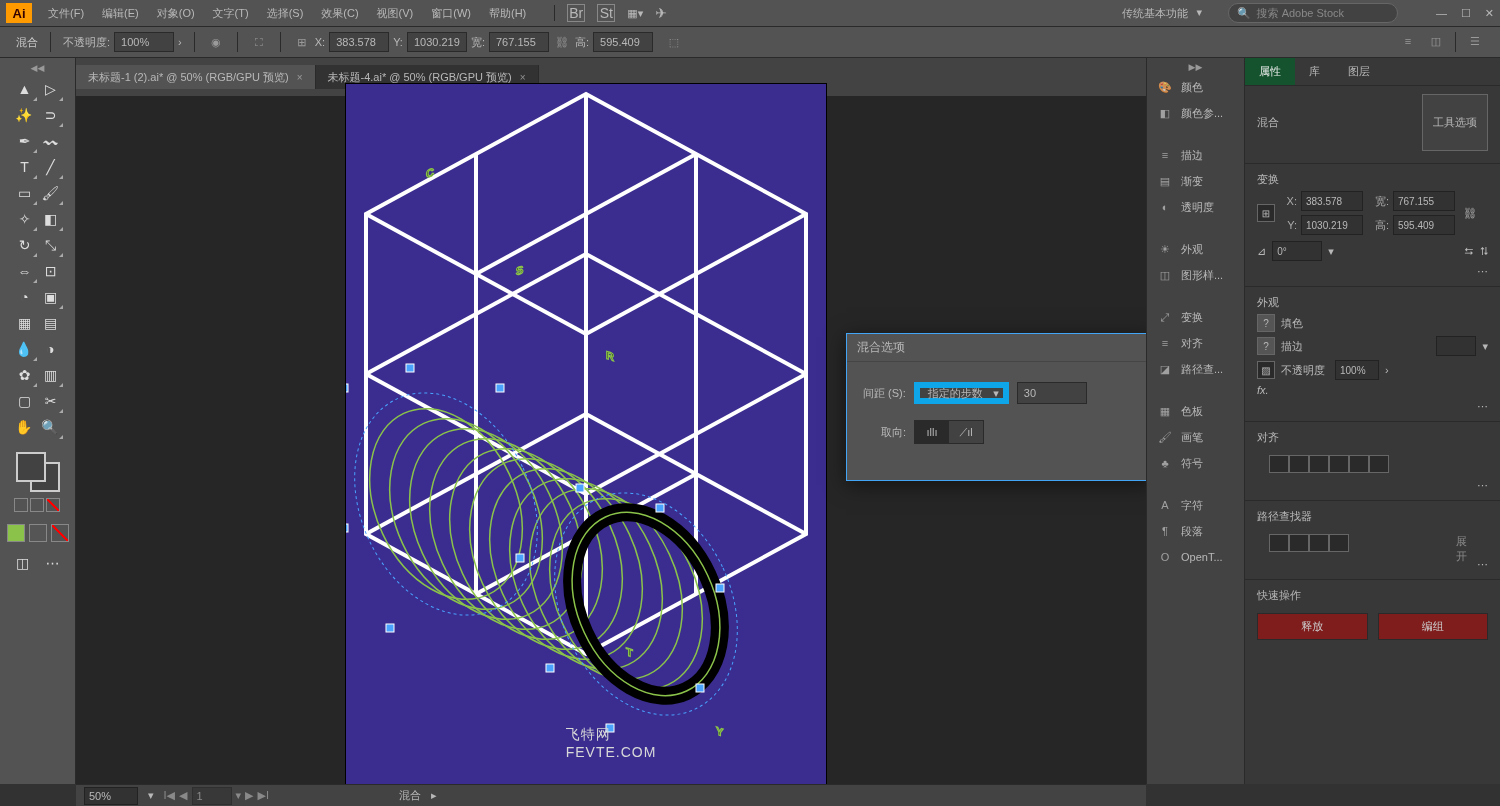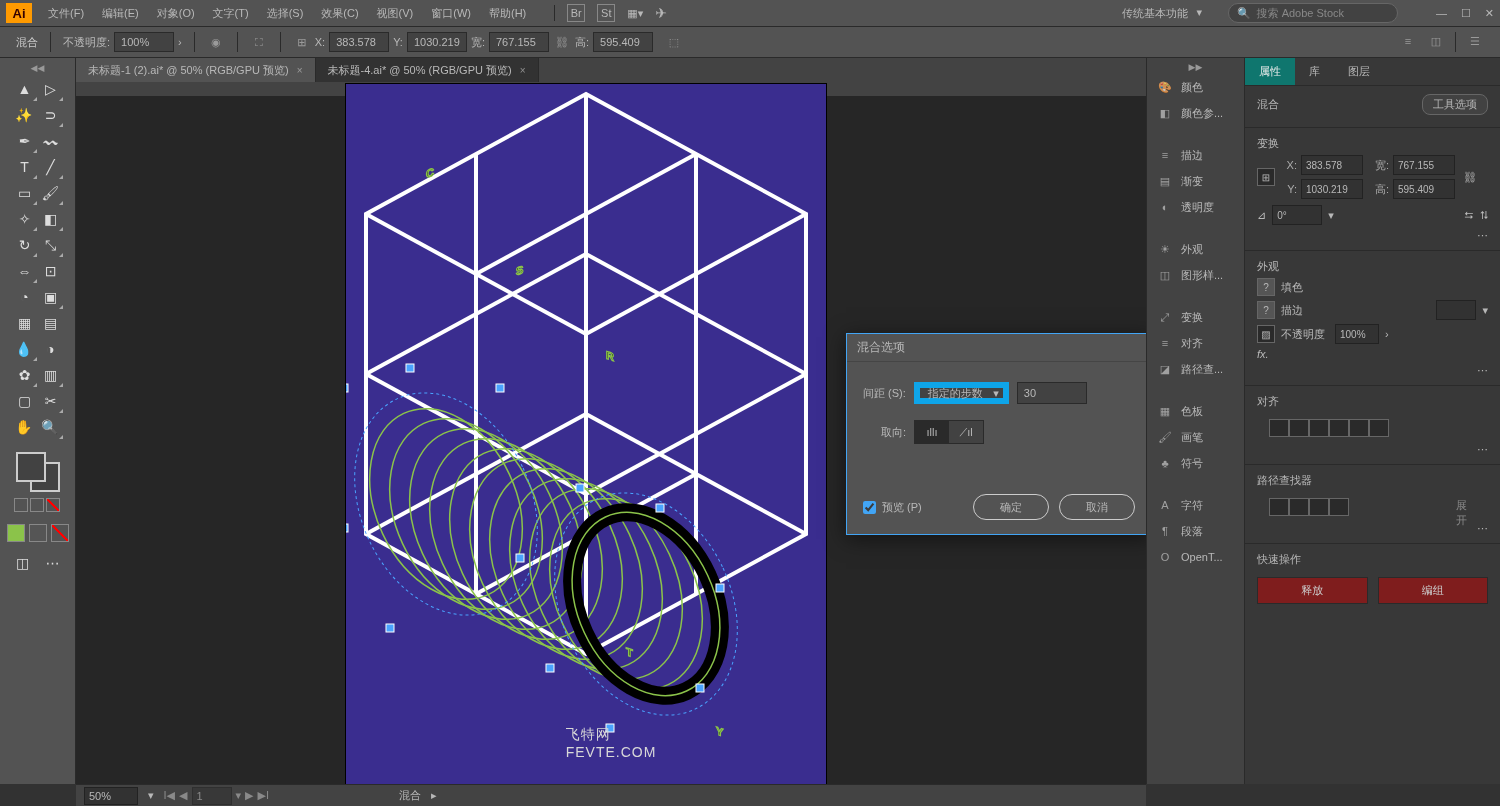--- a/index.html
+++ b/index.html
@@ -3,21 +3,21 @@
 <meta charset="utf-8">
 <style>
 *{margin:0;padding:0;box-sizing:border-box;font-family:"Microsoft YaHei",Arial,sans-serif;font-size:11px;color:#b8b8b8;user-select:none}
 body{background:#323232;width:1500px;height:806px;overflow:hidden;position:relative}
 .topbar{height:26px;background:#535353;display:flex;align-items:center;padding:0 6px}
 .ai-logo{width:26px;height:20px;background:#ff9a00;color:#330000;font-weight:bold;font-size:13px;display:flex;align-items:center;justify-content:center;margin-right:8px}
 .menu{display:flex;gap:2px}
 .menu span{padding:4px 8px;cursor:pointer}
 .topbar-right{margin-left:auto;display:flex;align-items:center;gap:24px}
 .topbar-icons{display:flex;gap:12px;margin-left:20px;align-items:center}
-.icon-box{width:18px;height:18px;border:1px solid #888;display:flex;align-items:center;justify-content:center;font-size:11px}
+.icon-box{width:18px;height:18px;border:1px solid #888;display:flex;align-items:center;justify-content:center;font-size:14px}
 .workspace-dd{padding:2px 16px 2px 8px;position:relative}
 .workspace-dd::after{content:'▾';position:absolute;right:2px}
 .search-box{width:170px;height:20px;background:#424242;border:1px solid #666;border-radius:10px;padding:0 8px;display:flex;align-items:center;gap:6px;color:#888}
 .win-btns{display:flex;gap:14px;margin-left:14px;font-size:13px}
 .controlbar{height:32px;background:#535353;border-top:1px solid #2a2a2a;border-bottom:1px solid #2a2a2a;display:flex;align-items:center;padding:0 16px;gap:12px}
 .cb-label{color:#ccc}
 .cb-input{background:#424242;border:1px solid #2a2a2a;height:20px;padding:0 6px;min-width:60px;display:inline-flex;align-items:center}
 .cb-sep{width:1px;height:20px;background:#2a2a2a}
 .cb-group{display:flex;align-items:center;gap:4px}
 .cb-icon{width:18px;height:18px;display:flex;align-items:center;justify-content:center;opacity:.7}
@@ -29,21 +29,21 @@
 .tool{width:26px;height:26px;display:flex;align-items:center;justify-content:center;font-size:14px;color:#ddd;position:relative}
 .tool.corner::after{content:'';position:absolute;right:1px;bottom:1px;border:2px solid transparent;border-right-color:#aaa;border-bottom-color:#aaa}
 .swatches{margin-top:10px;width:48px;height:54px;position:relative}
 .sw-fill{position:absolute;left:2px;top:2px;width:30px;height:30px;border:2px solid #ccc;background:#424242}
 .sw-stroke{position:absolute;right:2px;bottom:12px;width:30px;height:30px;border:2px solid #ccc;background:#424242}
 .sw-mini{position:absolute;bottom:-8px;left:0;display:flex;gap:2px}
 .sw-mini div{width:14px;height:14px;border:1px solid #888}
 .colorrow{margin-top:20px;display:flex;gap:4px}
 .colorrow div{width:18px;height:18px;border:1px solid #888}
 .canvas-area{flex:1;background:#262626;position:relative;overflow:hidden}
-.tabs{height:38px;background:#434343;display:flex;align-items:flex-start}
+.tabs{height:38px;background:#434343;display:flex;align-items:center}
 .tab{height:24px;padding:0 12px;display:flex;align-items:center;gap:8px;border-right:1px solid #2a2a2a;background:#535353;color:#bbb}
 .tab.active{background:#323232;color:#ddd}
 .tab .x{font-size:10px;opacity:.7}
 .artboard{position:absolute;left:270px;top:26px;width:480px;height:720px;background:#3a2d8f;box-shadow:0 0 0 1px #000}
 .artboard svg{width:100%;height:100%}
 .dialog{position:absolute;left:770px;top:275px;width:306px;background:#535353;border:1px solid #42a5f5;box-shadow:0 4px 20px rgba(0,0,0,.5)}
 .dlg-title{height:28px;background:#535353;padding:0 10px;display:flex;align-items:center;font-size:12px;border-bottom:1px solid #454545}
 .dlg-body{padding:20px 16px}
 .dlg-row{display:flex;align-items:center;gap:8px;margin-bottom:16px}
 .dlg-select{background:#424242;border:6px solid #0ea5e9;height:22px;padding:0 20px 0 8px;position:relative;min-width:86px;display:flex;align-items:center}
@@ -57,24 +57,24 @@
 .dlg-check input{accent-color:#42a5f5}
 .dlg-btn{border:1px solid #ccc;border-radius:14px;height:26px;padding:0 26px;background:transparent;display:flex;align-items:center;cursor:pointer}
 .panelcol{width:98px;background:#434343;border-left:1px solid #2a2a2a;padding-top:4px}
 .panelcol .collapse{height:12px;text-align:center;font-size:9px;color:#999}
 .panel-item{height:26px;display:flex;align-items:center;gap:8px;padding:0 10px}
 .panel-item .pi-icon{width:16px;height:16px;display:flex;align-items:center;justify-content:center;opacity:.8}
 .panel-gap{height:16px}
 .propcol{width:256px;background:#383838;border-left:1px solid #2a2a2a;display:flex;flex-direction:column}
 .prop-tabs{height:28px;display:flex;border-bottom:1px solid #2a2a2a}
 .prop-tab{padding:0 14px;display:flex;align-items:center}
-.prop-tab.active{background:#0f766e;color:#eee}
+.prop-tab.active{background:#14532d;color:#eee}
 .prop-section{padding:8px 12px;border-bottom:1px solid #2a2a2a}
 .prop-head{display:flex;align-items:center;justify-content:space-between;margin-bottom:4px;color:#ddd}
-.small-btn{border:1px solid #666;padding:2px 10px;border-radius:8px;background:#424242}
+.small-btn{border:1px solid #666;padding:20px 10px;border-radius:0;background:#424242}
 .prop-row{display:flex;align-items:center;gap:6px;margin:4px 0}
 .prop-input{background:#323232;border:1px solid #222;height:20px;width:62px;padding:0 4px;display:flex;align-items:center;font-size:10px}
 .prop-lbl{width:14px;text-align:right;color:#aaa}
 .icon-sq{width:18px;height:18px;border:1px solid #666;background:#2a2a2a;display:flex;align-items:center;justify-content:center;font-size:10px}
 .align-row{display:flex;padding:6px 12px}
 .align-row div{width:20px;height:18px;border:1px solid #666;background:#2a2a2a}
 .action-btns{display:flex;gap:10px;padding:6px 0}
 .action-btns button{flex:1;height:27px;background:#7f1d1d;border:1px solid #2a2a2a;color:#ccc}
 .statusbar{position:absolute;bottom:0;left:76px;right:354px;height:22px;background:#434343;border-top:1px solid #2a2a2a;display:flex;align-items:center;padding:0 8px;gap:10px}
 .sb-input{background:#323232;border:1px solid #222;height:18px;width:54px;padding:0 4px;display:flex;align-items:center}
@@ -299,28 +299,20 @@
           <div class="dlg-num">30</div>
         </div>
         <div class="dlg-row" style="padding-left:18px">
           <span>取向:</span>
           <div class="dlg-toggle">
             <div class="on">ıllı</div>
             <div>⟋ıl</div>
           </div>
         </div>
       </div>
-      <div class="dlg-footer">
-        <label class="dlg-check">
-          <input type="checkbox" checked="" style="">
-          <span>预览 (P)</span>
-        </label>
-        <div class="dlg-btn">确定</div>
-        <div class="dlg-btn">取消</div>
-      </div>
     </div>
   </div>
 
   <div class="panelcol">
     <div class="collapse">▶▶</div>
     <div class="panel-item">
         <div class="pi-icon">🎨</div>
         <span>颜色</span>
       </div>
     <div class="panel-item">

